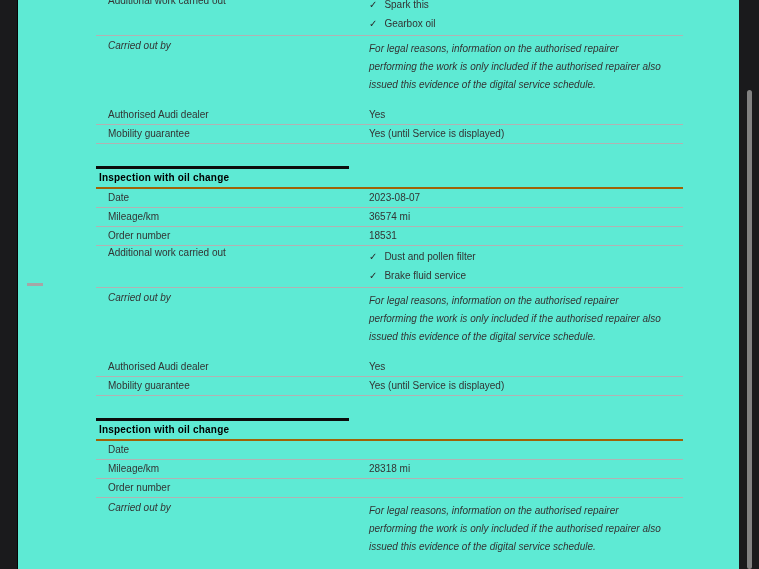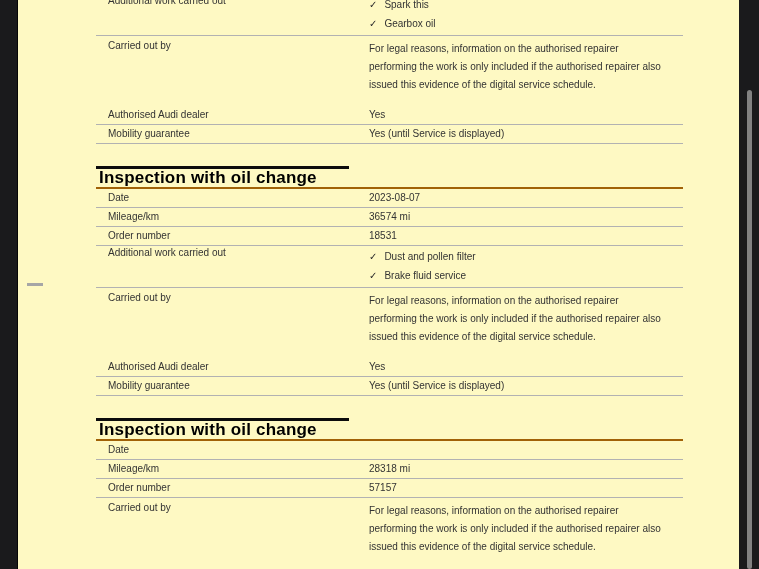--- a/index.html
+++ b/index.html
@@ -3,45 +3,45 @@
 <meta charset="utf-8">
 <style>
   html,body{margin:0;padding:0;}
   body{
     width:759px;height:569px;overflow:hidden;position:relative;
     background:#1a1a1c;
     font-family:"Liberation Sans","DejaVu Sans",sans-serif;
   }
   .page{
     position:absolute;left:17px;top:0;width:722px;height:569px;
-    background:#fef9c3;overflow:hidden;
+    background:#5eead4;overflow:hidden;
     border-left:1px solid #060606;
     box-sizing:border-box;
   }
   .content{position:relative;margin-left:78px;width:587px;}
   .record{margin-top:22px;}
   .record.first{margin-top:-6px;}
   .accent-bar{height:3px;background:#0c0c0c;width:253px;margin-bottom:1px;}
   .sec-title{
-    margin:0;font-size:17px;line-height:13px;font-weight:bold;color:#000;
+    margin:0;font-size:10px;line-height:13px;font-weight:bold;color:#000;
     padding:1px 0 3px 3px;letter-spacing:.2px;
   }
   .tbl{width:100%;}
   .tbl.topline{border-top:2px solid #a16207;}
   .row{
     display:flex;align-items:flex-start;
     border-bottom:1px solid #b2b2b2;
     padding:3px 0 4px;font-size:10px;line-height:11px;color:#333;
   }
   .lbl{box-sizing:border-box;width:273px;padding-left:12px;flex:none;}
   .val{flex:1;}
   .row.checklist{padding:1px 0 2px;}
   .chk-line{line-height:19px;white-space:nowrap;}
   .chk{display:inline-block;margin-right:7px;color:#2b2b2b;font-size:10px;}
-  .row.para{border-bottom:none;padding:4px 0 0;margin-bottom:12px;}
+  .row.para{border-bottom:none;padding:4px 0 0;margin-bottom:12px;font-style:italic;}
   .row.para .val div{line-height:18px;}
   .row.cutoff{border-bottom:none;opacity:.45;}
   .margin-marker{
     position:absolute;left:27px;top:283px;width:16px;height:3px;
     background:#a6a6a6;
   }
   .scroll-track{position:absolute;right:0;top:0;width:20px;height:569px;}
   .scroll-thumb{
     position:absolute;left:747px;top:90px;width:5px;height:479px;
     background:#828282;border-radius:3px;
@@ -126,21 +126,20 @@
         <div class="tbl topline">
           <div class="row">
             <div class="lbl">Date</div>
           </div>
           <div class="row">
             <div class="lbl">Mileage/km</div>
             <div class="val">28318 mi</div>
           </div>
           <div class="row">
             <div class="lbl">Order number</div>
-            <div class="val">57157</div>
           </div>
           <div class="row para">
             <div class="lbl">Carried out by</div>
             <div class="val">
               <div>For legal reasons, information on the authorised repairer</div>
               <div>performing the work is only included if the authorised repairer also</div>
               <div>issued this evidence of the digital service schedule.</div>
             </div>
           </div>
           <div class="row cutoff"></div>

